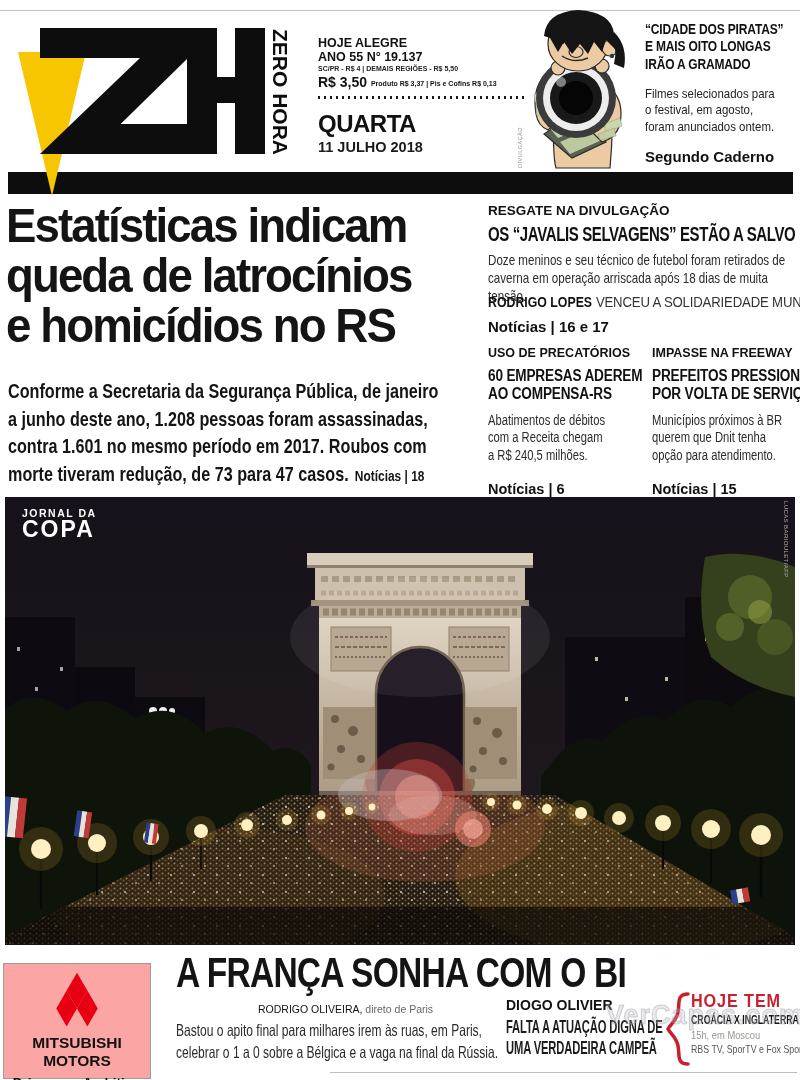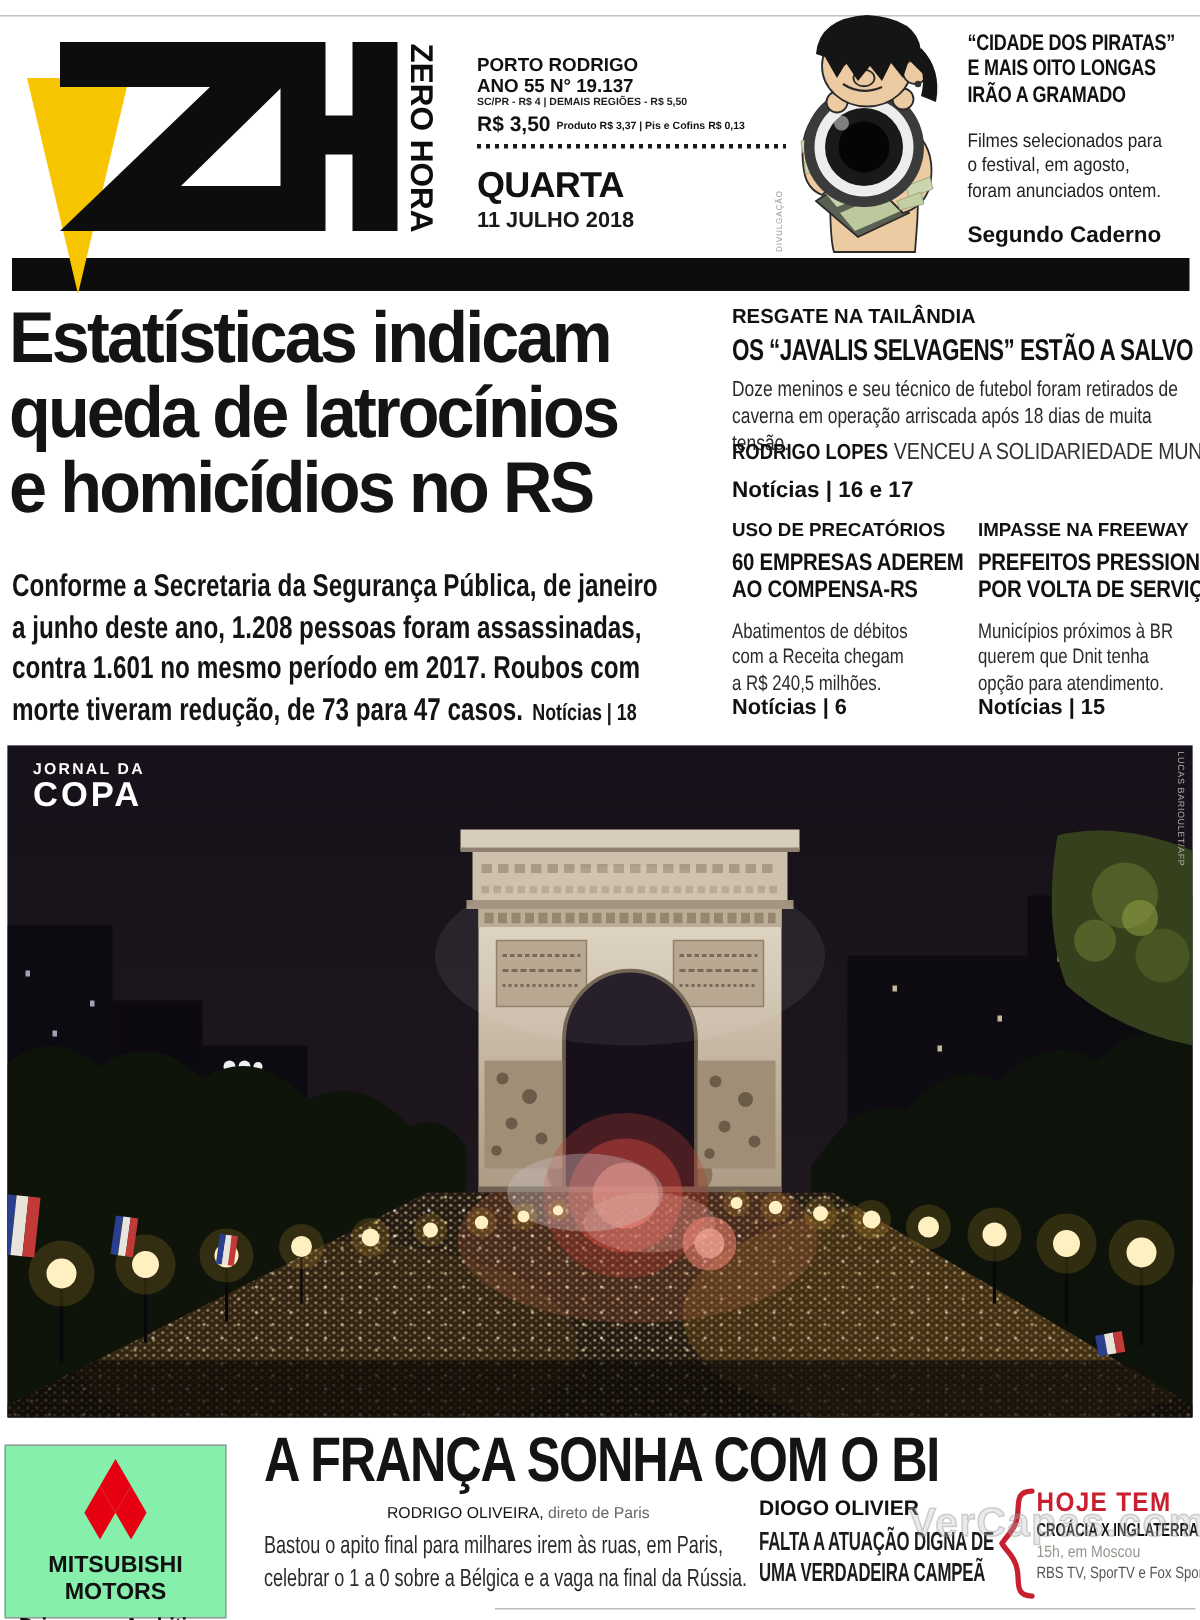--- a/index.html
+++ b/index.html
@@ -54,33 +54,33 @@
   .rescue-c b{font-size:14.5px;font-weight:900;}
   .rescue-c span{font-size:15.5px;font-weight:400;color:#333;letter-spacing:-.2px;}
   .rescue-r{left:488px;top:318px;font-size:15px;font-weight:900;}
   .brief{top:346px;width:190px;}
   .b1{left:488px;} .b2{left:652px;}
   .brief-k{font-size:12.5px;font-weight:900;}
   .brief-h{font-size:16px;font-weight:900;line-height:1.12;margin-top:7px;
            letter-spacing:-.2px;transform:scaleX(.85);width:200px;}
   .brief-t{font-size:14px;line-height:1.24;color:#2b2b2b;margin-top:9px;
            transform:scaleX(.8);width:200px;}
-  .brief-r{font-size:14.5px;font-weight:900;margin-top:0;}
+  .brief-r{font-size:14.5px;font-weight:900;margin-top:17px;}
 
   
   .photo{left:5px;top:497px;width:790px;height:448px;background:#15101a;}
   .copa{left:22px;top:507px;color:#fff;z-index:3;}
   .copa-top{font-size:10.5px;font-weight:900;letter-spacing:1.5px;}
   .copa-main{font-size:23px;font-weight:900;letter-spacing:2px;line-height:.95;}
   .ph-credit{left:783px;top:501px;height:95px;writing-mode:vertical-rl;font-size:6px;
              color:#b3aea8;letter-spacing:.4px;z-index:3;}
 
   
   .adbox{left:3px;top:963px;width:146px;height:114px;border:1px solid #9a9a9a;
-         background:#86efac;text-align:center;}
+         background:#fca5a5;text-align:center;}
   .ad-brand{font-size:15.5px;font-weight:800;line-height:1.05;margin-top:2px;}
   .ad-slogan{font-size:13.5px;font-weight:600;margin-top:5px;color:#111;}
   .foot-hl{left:176px;top:949px;font-size:42px;font-weight:900;letter-spacing:-1px;
            transform:scaleX(.8);color:#141414;}
   .byline{left:258px;top:1003px;font-size:10.5px;}
   .byline b{font-weight:400;}
   .byline span{color:#666;}
   .foot-lead{left:176px;top:1020px;width:460px;font-size:16.5px;line-height:1.33;
              color:#2b2b2b;transform:scaleX(.73);}
   .foot-col{left:506px;top:997px;font-size:14px;font-weight:700;}
@@ -108,21 +108,21 @@
     <rect x="32" y="2" width="148" height="30" fill="#0d0d0d"></rect>
     <polygon points="132,32 180,32 82,128 32,128" fill="#0d0d0d"></polygon>
     <rect x="82" y="98" width="98" height="30" fill="#0d0d0d"></rect>
     <rect x="179" y="2" width="30" height="126" fill="#0d0d0d"></rect>
     <rect x="227" y="2" width="30" height="126" fill="#0d0d0d"></rect>
     <rect x="205" y="51" width="26" height="26" fill="#0d0d0d"></rect>
   </svg>
   <div class="abs zh-vert">ZERO HORA</div>
 
   <div class="abs pubinfo">
-    <div class="pub-city">PORTO RODRIGO</div>
+    <div class="pub-city">HOJE ALEGRE</div>
     <div class="pub-ed">ANO 55 N° 19.137</div>
     <div class="pub-reg">SC/PR - R$ 4 | DEMAIS REGIÕES - R$ 5,50</div>
     <div class="pub-price"><span>R$ 3,50</span> <small>Produto R$ 3,37 | Pis e Cofins R$ 0,13</small></div>
     <div class="dots"></div>
   </div>
 
   <div class="abs dayblock">
     <div class="day-week">QUARTA</div>
     <div class="day-date">11 JULHO 2018</div>
   </div>
@@ -172,21 +172,21 @@
   <div class="abs blackbar"></div>
 
   <div class="abs lead-hl pre sx">Estatísticas indicam
 queda de latrocínios
 e homicídios no RS</div>
   <div class="abs lead-deck sx"><span class="pre">Conforme a Secretaria da Segurança Pública, de janeiro
 a junho deste ano, 1.208 pessoas foram assassinadas,
 contra 1.601 no mesmo período em 2017. Roubos com
 morte tiveram redução, de 73 para 47 casos.</span><span class="lead-ref">Notícias | 18</span></div>
 
-  <div class="abs rescue-k">RESGATE NA TAILÂNDIA</div>
+  <div class="abs rescue-k">RESGATE NA DIVULGAÇÃO</div>
   <div class="abs rescue-h nowrap sx">OS “JAVALIS SELVAGENS” ESTÃO A SALVO</div>
   <div class="abs rescue-t pre sx">Doze meninos e seu técnico de futebol foram retirados de
 caverna em operação arriscada após 18 dias de muita tensão.</div>
   <div class="abs rescue-c nowrap sx"><b>RODRIGO LOPES</b> <span>VENCEU A SOLIDARIEDADE MUNDIAL</span></div>
   <div class="abs rescue-r">Notícias | 16 e 17</div>
 
   <div class="abs brief b1">
     <div class="brief-k">USO DE PRECATÓRIOS</div>
     <div class="brief-h pre sx">60 EMPRESAS ADEREM
 AO COMPENSA-RS</div>

